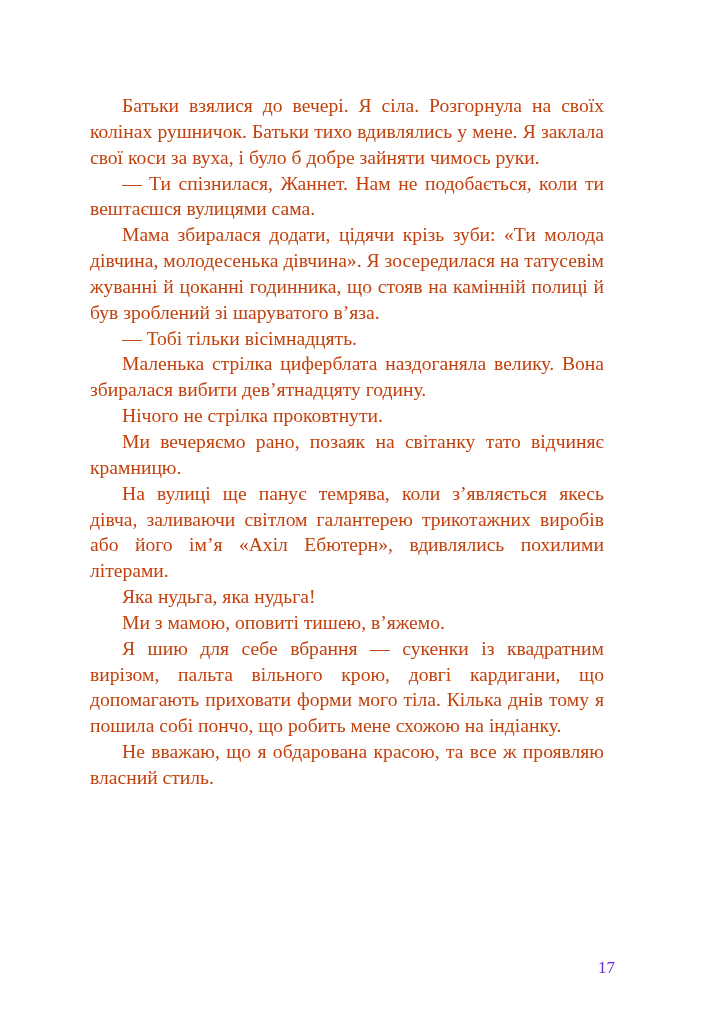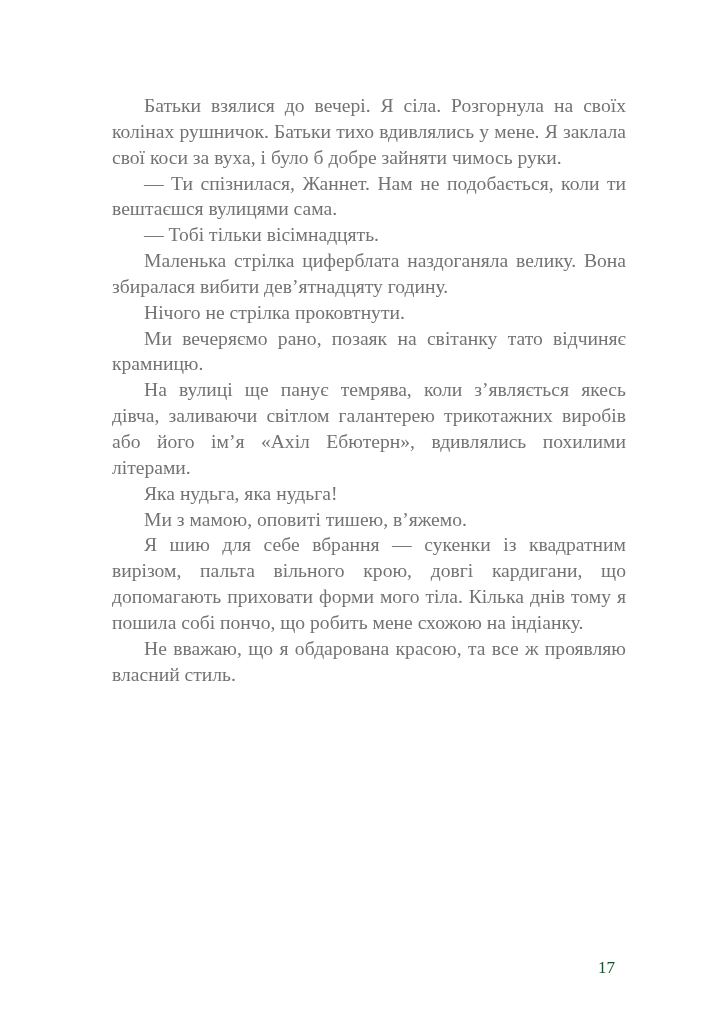--- a/index.html
+++ b/index.html
@@ -18,50 +18,51 @@
     .page {
       position: absolute;
       left: 0;
       top: 0;
       width: 702px;
       height: 1024px;
       background: #ffffff;
     }
     .text-block {
       position: absolute;
-      left: 112px;
+      left: 90px;
       top: 93px;
       width: 514px;
       font-family: "Liberation Serif", "DejaVu Serif", serif;
       font-size: 19.6px;
       line-height: 25.85px;
       text-align: justify;
       hyphens: manual;
-      color: #737373;
+      color: #c2410c;
     }
     .para {
       margin: 0;
       text-indent: 32px;
     }
     .page-number {
       position: absolute;
       left: 598px;
       top: 958px;
       font-family: "Liberation Serif", "DejaVu Serif", serif;
       font-size: 17px;
-      color: #14532d;
+      color: #6d28d9;
     }
   </style>
 </head>
 <body>
 
 <div class="page">
   <div class="text-block">
     <p class="para">Батьки взялися до вечері. Я сіла. Розгорнула на своїх колінах рушничок. Батьки тихо вдивлялись у мене. Я заклала свої коси за вуха, і було б добре зайняти чимось руки.</p>
     <p class="para">— Ти спізнилася, Жаннет. Нам не подобається, коли ти вештаєшся вулицями сама.</p>
+    <p class="para">Мама збиралася додати, цідячи крізь зуби: «Ти молода дівчина, молодесенька дівчина». Я зосередилася на татусевім жуванні й цоканні годинника, що стояв на камінній полиці й був зроблений зі шаруватого в’яза.</p>
     <p class="para">— Тобі тільки вісімнадцять.</p>
     <p class="para">Маленька стрілка циферблата наздоганяла велику. Вона збиралася вибити дев’ятнадцяту годину.</p>
     <p class="para">Нічого не стрілка проковтнути.</p>
     <p class="para">Ми вечеряємо рано, позаяк на світанку тато відчиняє крамницю.</p>
     <p class="para">На вулиці ще панує темрява, коли з’являється якесь дівча, заливаючи світлом галантерею трикотажних виробів або його ім’я «Ахіл Ебютерн», вдивлялись похилими літерами.</p>
     <p class="para">Яка нудьга, яка нудьга!</p>
     <p class="para">Ми з мамою, оповиті тишею, в’яжемо.</p>
     <p class="para">Я шию для себе вбрання — сукенки із квадратним вирізом, пальта вільного крою, довгі кардигани, що допомагають приховати форми мого тіла. Кілька днів тому я пошила собі пончо, що робить мене схожою на індіанку.</p>
     <p class="para">Не вважаю, що я обдарована красою, та все ж проявляю власний стиль.</p>
   </div>

